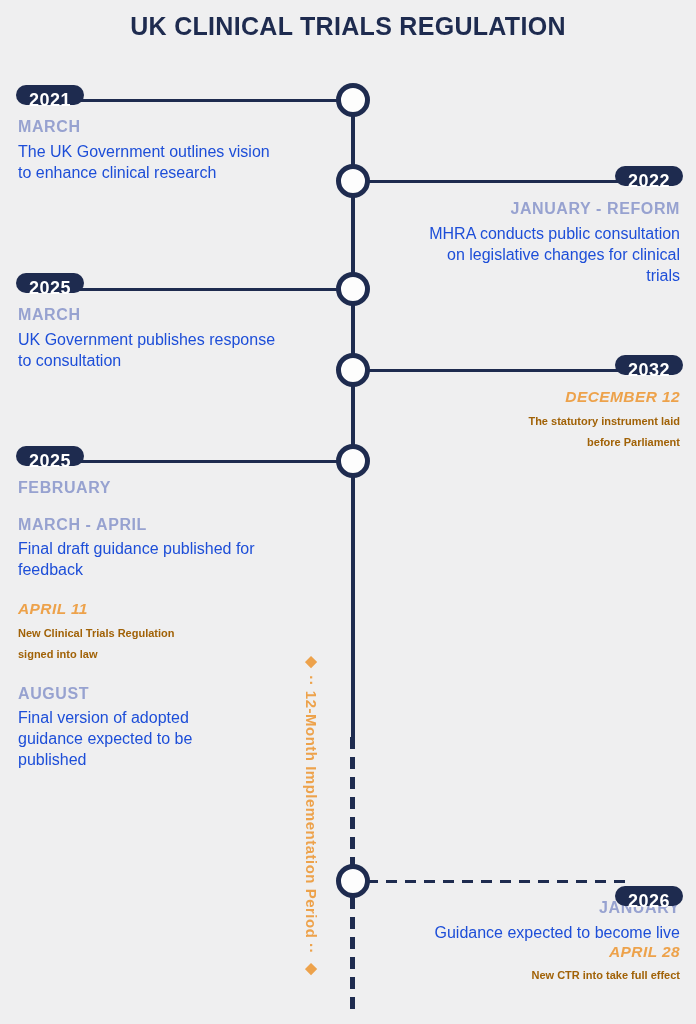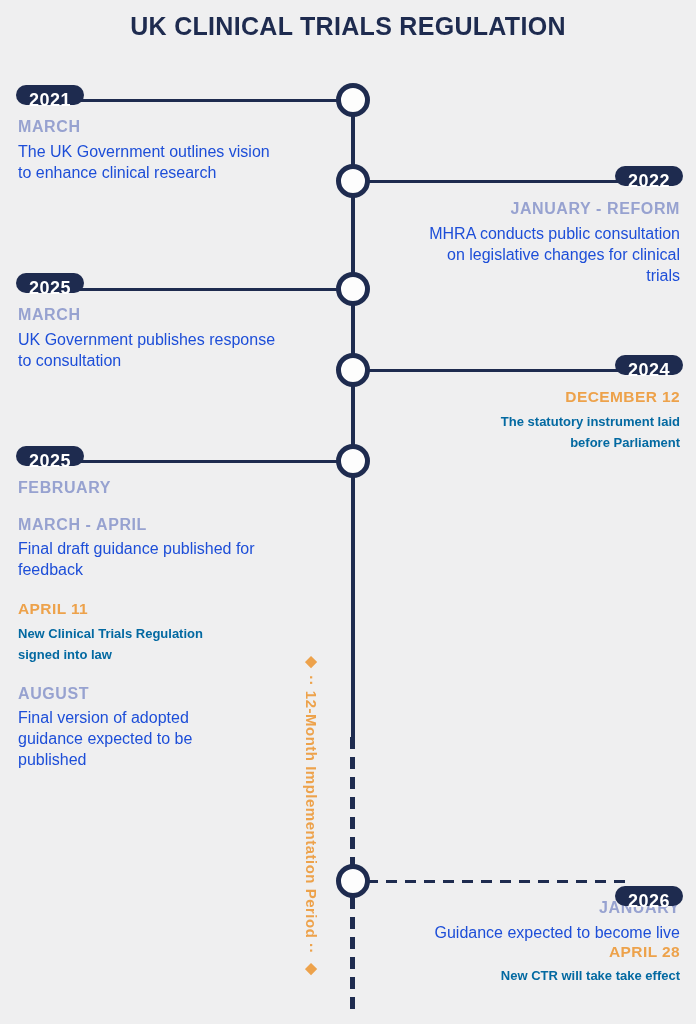--- a/index.html
+++ b/index.html
@@ -44,26 +44,26 @@
   .badge.l{left:16px;}
   .badge.r{right:13px;}
   
   .group{position:absolute;z-index:3;}
   .group.l{left:18px;width:330px;text-align:left;}
   .group.r{right:16px;width:345px;text-align:right;}
   .month{
     font-size:16px;line-height:17px;font-weight:600;
     color:#97a2d0;letter-spacing:.6px;
   }
-  .month.orange{color:#eda24b;font-weight:700;font-size:15.5px;letter-spacing:.4px;}
+  .month.orange{color:#eda24b;font-weight:700;font-size:15.5px;letter-spacing:.4px;font-style:italic;}
   .para{
     margin-top:6px;font-size:16px;line-height:21px;color:#1d4ed8;
     white-space:pre-line;
   }
-  .para.bold{font-weight:700;color:#0369a1;font-size:13px;}
+  .para.bold{font-weight:700;color:#a16207;font-size:11px;}
   .mt{margin-top:20px;}
   .para.tight{margin-top:5px;}
   
   .impl{
     position:absolute;left:302px;top:652px;height:360px;
     writing-mode:vertical-rl;text-orientation:mixed;
     color:#eda24b;font-size:15px;font-weight:600;letter-spacing:.5px;
     white-space:nowrap;z-index:3;
   }
 </style>
@@ -89,21 +89,21 @@
   <div class="node" style="top:83px"></div>
   <div class="node" style="top:164px"></div>
   <div class="node" style="top:272px"></div>
   <div class="node" style="top:353px"></div>
   <div class="node" style="top:444px"></div>
   <div class="node" style="top:864px"></div>
 
   <div class="badge l" style="top:85px">2021</div>
   <div class="badge r" style="top:166px">2022</div>
   <div class="badge l" style="top:273px">2025</div>
-  <div class="badge r" style="top:355px">2024</div>
+  <div class="badge r" style="top:355px">2032</div>
   <div class="badge l" style="top:446px">2025</div>
   <div class="badge r" style="top:886px">2026</div>
 
   <div class="group l" style="top:118px">
     <div class="month">MARCH</div>
     <div class="para">The UK Government outlines vision
 to enhance clinical research</div>
   </div>
 
   <div class="group r" style="top:200px">
@@ -136,18 +136,18 @@
     <div class="month mt">AUGUST</div>
     <div class="para tight">Final version of adopted
 guidance expected to be
 published</div>
   </div>
 
   <div class="group r" style="top:899px">
     <div class="month">JANUARY</div>
     <div class="para">Guidance expected to become live</div>
     <div class="month orange" style="">APRIL 28</div>
-    <div class="para bold tight">New CTR will take take effect</div>
+    <div class="para bold tight">New CTR into take full effect</div>
   </div>
 
   <div class="impl">◆ ·· 12-Month Implementation Period ·· ◆</div>
 
 </div>
 
 </body></html>

